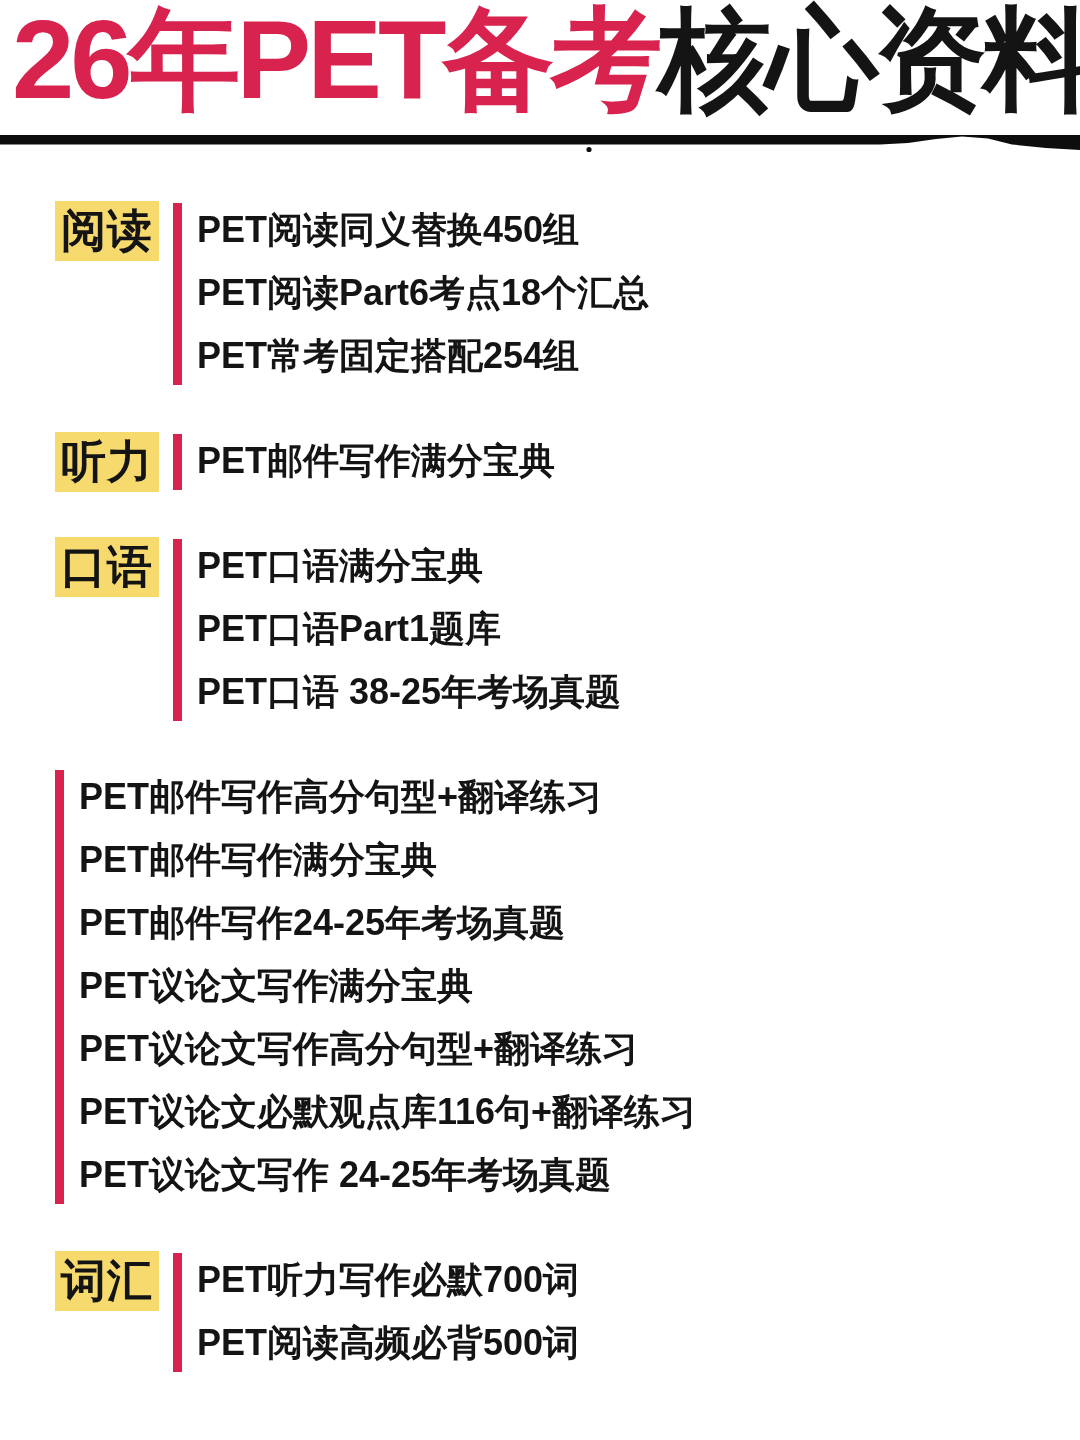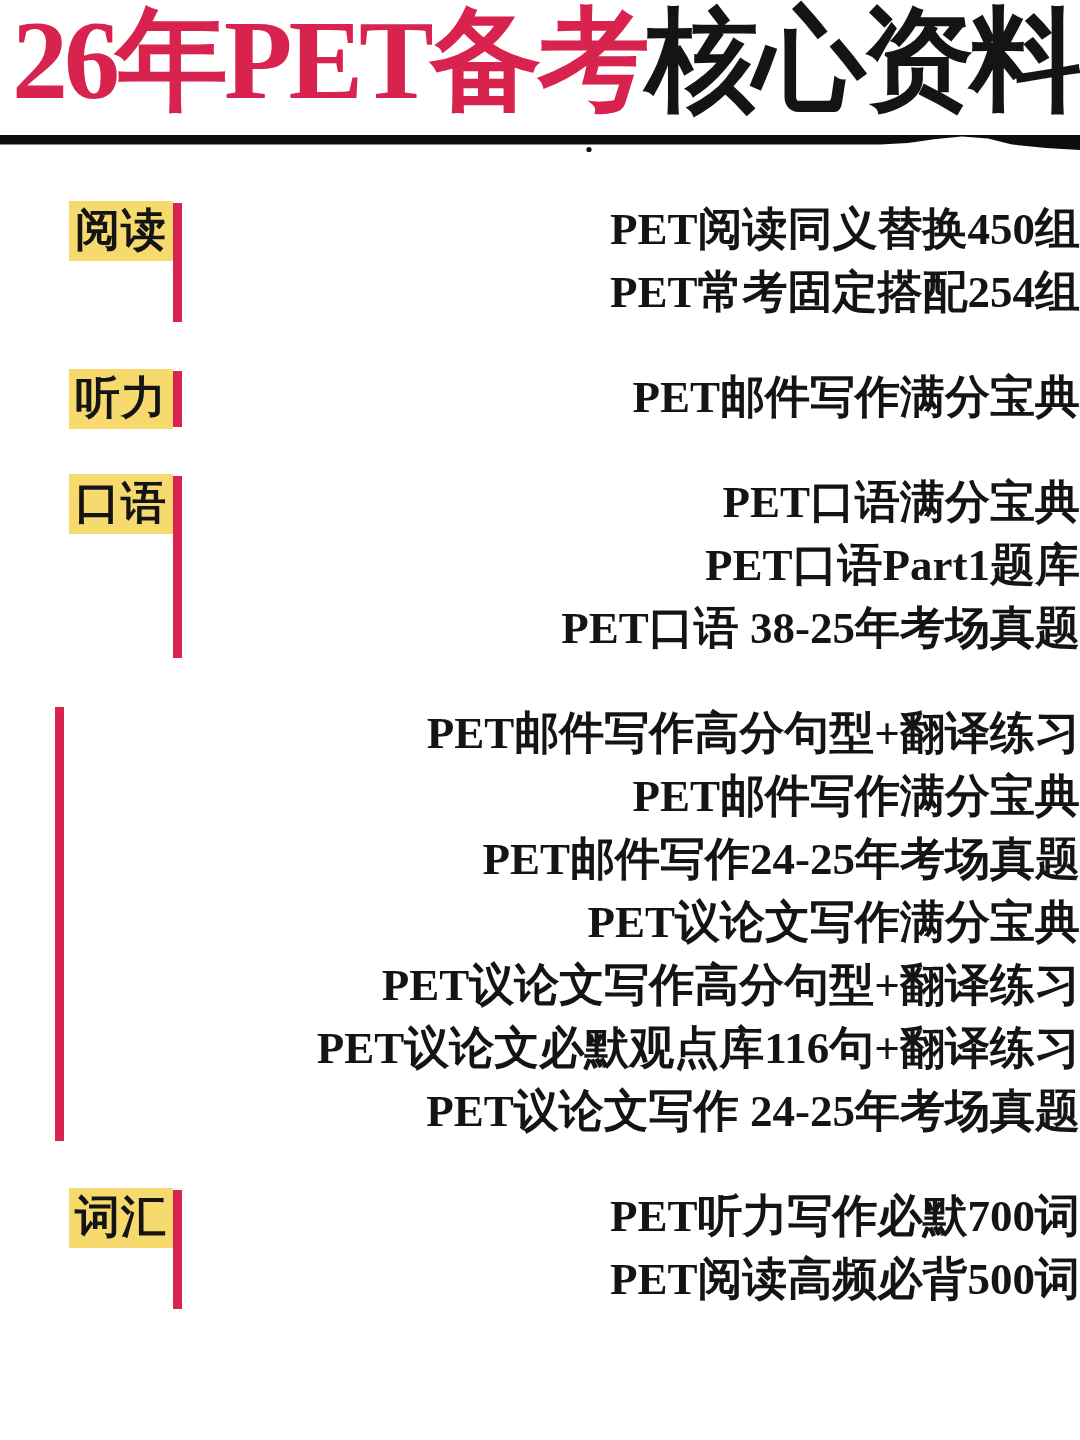--- a/index.html
+++ b/index.html
@@ -2,21 +2,21 @@
 <html style="--red: #D8234F; --yellow: #F6DA6E; --ink: #141414; --bg: #FFFFFF;"><head>
 <meta charset="utf-8">
 <style>
   html,body { margin:0; padding:0; background:#e8e8e8; }
   .page {
     position:relative;
     width:1080px; height:1440px;
     margin:0 auto;
     background:var(--bg,#fff);
     overflow:hidden;
-    font-family:Liberation Serif, serif;
+    font-family:Liberation Sans, sans-serif;
   }
   
   .title {
     height:136px;
     padding-left:12px;
     white-space:nowrap;
     font-size:112px;
     font-weight:900;
     line-height:128px;
     letter-spacing:-4px;
@@ -26,21 +26,20 @@
   .title .t-red   { color:var(--red,#d8234f); }
   .title .t-black { color:var(--ink,#121212); }
   .divider-svg { display:block; width:1080px; height:24px; }
 
   
   .sections { padding:42px 0 0 55px; }
   .row {
     display:flex;
     align-items:flex-start;
     margin-bottom:42px;
-    text-align:right;
   }
   .row:last-child { margin-bottom:0; }
   .label-col {
     flex:none;
     width:118px;
   }
   .label-box {
     display:inline-block;
     background:var(--yellow,#f6da6e);
     color:var(--ink,#141414);
@@ -58,21 +57,21 @@
     background:var(--red,#d8234f);
     margin-top:5px;
     margin-bottom:2px;
   }
   .items {
     padding-left:15px;
     flex:1 1 auto;
     min-width:0;
   }
   .item {
-    font-size:45px;
+    font-size:36px;
     font-weight:900;
     color:var(--ink,#141414);
     line-height:63px;
     white-space:nowrap;
     letter-spacing:0;
   }
 </style>
 </head>
 <body>
 
@@ -90,20 +89,21 @@
   </svg>
 
   <main class="sections" id="sections">
     <section class="row">
       <div class="label-col">
         <span class="label-box">阅读</span>
       </div>
       <div class="bar"></div>
       <div class="items">
           <div class="item">PET阅读同义替换450组</div>
+          <div class="item">PET阅读Part6考点18个汇总</div>
           <div class="item">PET常考固定搭配254组</div>
         </div>
     </section>
 
     <section class="row">
       <div class="label-col">
         <span class="label-box">听力</span>
       </div>
       <div class="bar"></div>
       <div class="items">

